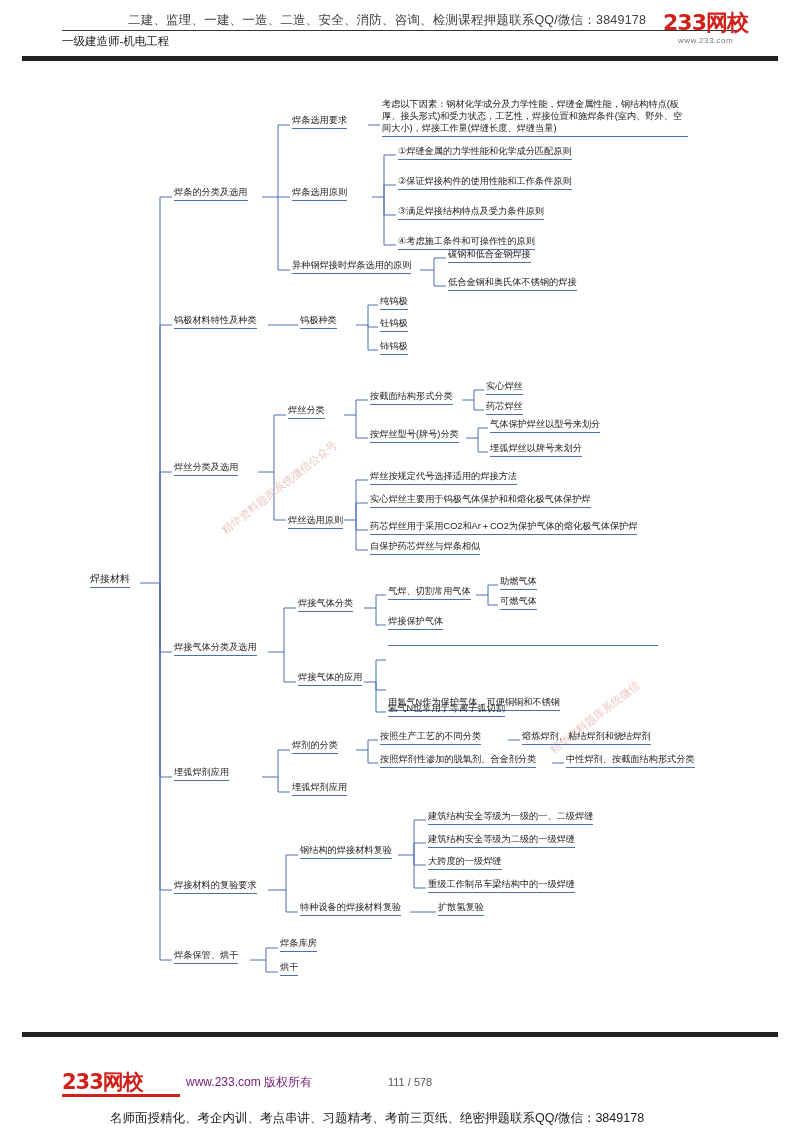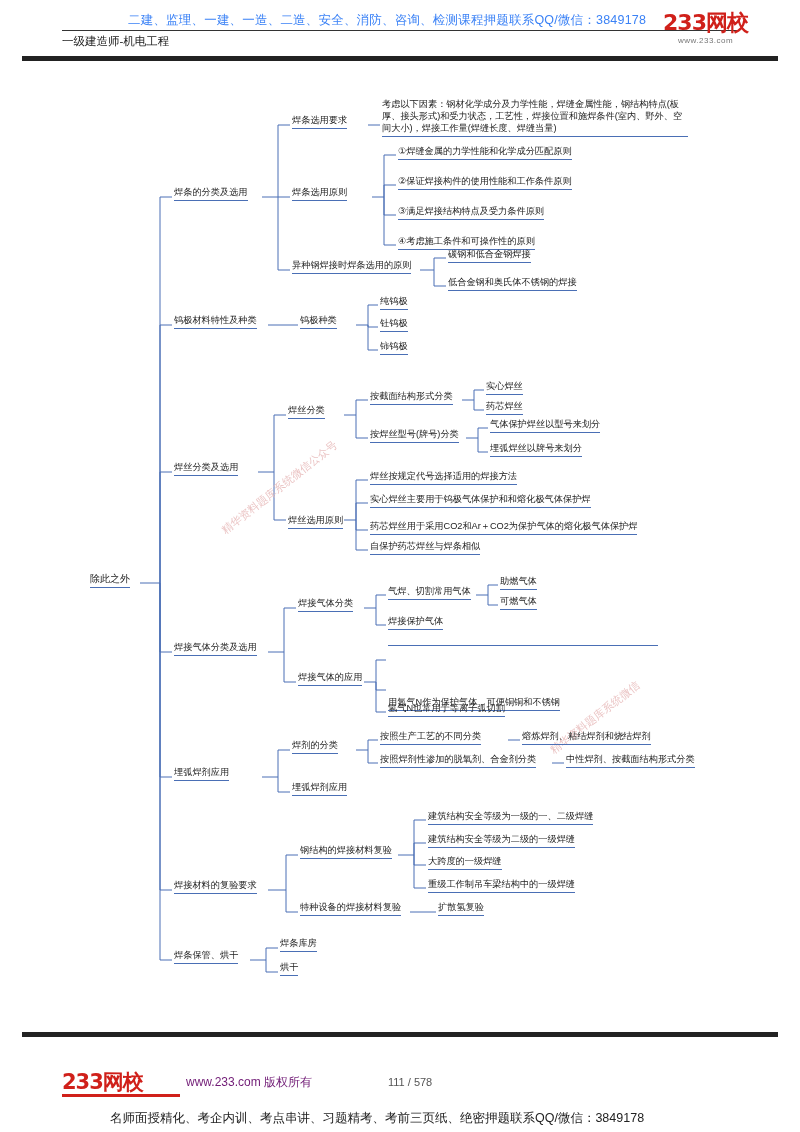--- a/index.html
+++ b/index.html
@@ -1,21 +1,21 @@
 <!DOCTYPE html>
 <html><head>
 <meta charset="utf-8">
 <style>
   html,body{margin:0;padding:0;}
   body{width:800px;height:1132px;background:#ffffff;font-family:"Liberation Sans","DejaVu Sans",sans-serif;position:relative;overflow:hidden;}
   .page{position:relative;width:800px;height:1132px;}
 
   
   .hdr{position:absolute;left:0;top:0;width:800px;height:58px;}
-  .hdr-line1{position:absolute;left:128px;top:12px;font-size:12.5px;color:#3b82f6;letter-spacing:.2px;white-space:nowrap;}
+  .hdr-line1{position:absolute;left:128px;top:12px;font-size:12.5px;color:#404040;letter-spacing:.2px;white-space:nowrap;}
   .hdr-line2{position:absolute;left:62px;top:34px;font-size:11.5px;color:#222;white-space:nowrap;}
   .hdr-rule{position:absolute;left:62px;top:30px;width:676px;height:1px;background:#333;}
   .logo{position:absolute;right:52px;top:8px;text-align:center;}
   .logo .big{font-size:22px;font-weight:bold;color:#d0201a;font-family:"DejaVu Sans",sans-serif;letter-spacing:-1px;}
   .logo .sub{font-size:8px;color:#777;margin-top:-2px;letter-spacing:.5px;}
 
   .topbar{position:absolute;left:22px;top:56px;width:756px;height:5px;background:#222;}
   .botbar{position:absolute;left:22px;top:1032px;width:756px;height:5px;background:#222;}
 
   
@@ -140,21 +140,21 @@
 
       <path d="M250,900 L266,900"></path>
       <path d="M266,900 L266,888 M266,888 L278,888"></path>
       <path d="M266,900 L266,912 M266,912 L278,912"></path>
     </svg>
 
     <div class="wm" style="left:208px;top:420px;">精华资料题库系统微信公众号</div>
     <div class="wm" style="left:540px;top:650px;">精华资料题库系统微信</div>
 
     <div class="node root" style="left:88px;top:512px;">
-      <span>除此之外</span><i class="ul"></i>
+      <span>焊接材料</span><i class="ul"></i>
     </div>
 
     <div class="node" style="left:172px;top:126px;">
       <span>焊条的分类及选用</span><i class="ul"></i>
     </div>
     <div class="node" style="left:172px;top:254px;">
       <span>钨极材料特性及种类</span><i class="ul"></i>
     </div>
     <div class="node" style="left:172px;top:401px;">
       <span>焊丝分类及选用</span><i class="ul"></i>

